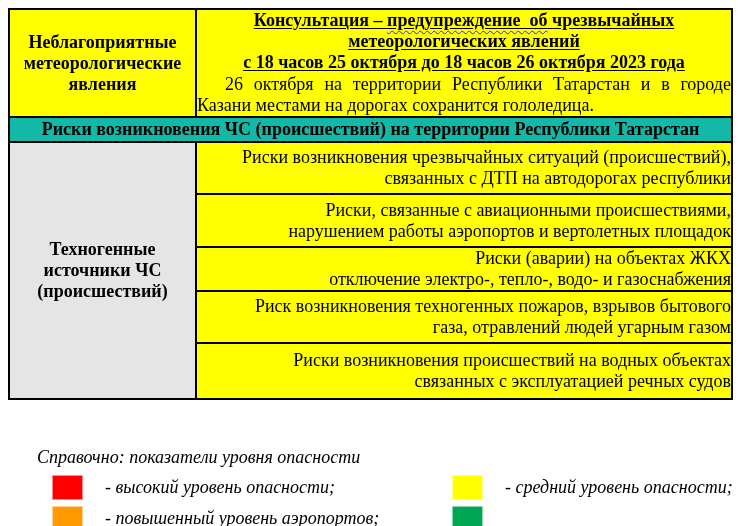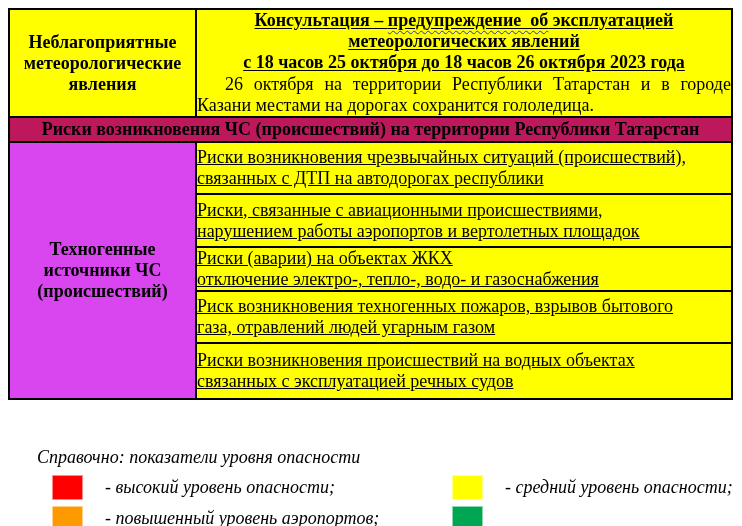--- a/index.html
+++ b/index.html
@@ -31,27 +31,27 @@
     white-space:pre-wrap;
     text-decoration-line:underline;
     text-decoration-style:wavy;
     text-decoration-color:#2a2ae0;
     text-decoration-thickness:1px;
     text-underline-offset:4px;
   }
   .consult-body{margin:1px 0 0 0;text-align:justify;text-indent:28px;}
 
   .cell-section{
-    font-weight:bold;text-align:center;background:#be185d;line-height:20px;
+    font-weight:bold;text-align:center;background:#14b8a6;line-height:20px;
   }
   .cell-source{
-    font-weight:bold;text-align:center;background:#d946ef;line-height:24px;padding:0 10px;
+    font-weight:bold;text-align:center;background:#e5e5e5;line-height:24px;padding:0 10px;
   }
   .cell-risk{
-    text-align:left;white-space:pre-line;line-height:22px;padding:2px 8px;text-decoration:underline;
+    text-align:right;white-space:pre-line;line-height:22px;padding:2px 8px;
   }
 
   
   .legend{position:absolute;left:37px;top:446px;font-style:italic;}
   .legend-caption{font-size:18px;line-height:22px;}
   .legend-grid{
     margin-top:7px;display:grid;
     grid-template-columns:400px auto;
     grid-template-rows:25px 25px;
     row-gap:6px;grid-auto-flow:column;align-items:center;
@@ -72,21 +72,21 @@
     <colgroup>
         <col class="col-left">
         <col>
       </colgroup>
 
     <tbody>
         <tr style="height:105px;">
       <td class="yellow cell-adverse">Неблагоприятные метеорологические явления</td>
       <td class="yellow cell-consult">
         <div class="consult-title">
-          <u><span>Консультация – </span><span class="wavy">предупреждение  об</span><span> эксплуатацией</span></u>
+          <u><span>Консультация – </span><span class="wavy">предупреждение  об</span><span> чрезвычайных</span></u>
         </div>
         <div class="consult-title">
           <u>метеорологических явлений</u>
         </div>
         <div class="consult-title">
           <u>с 18 часов 25 октября до 18 часов 26 октября 2023 года</u>
         </div>
         <p class="consult-body">26 октября на территории Республики Татарстан и в городе Казани местами на дорогах сохранится гололедица.</p>
       </td>
     </tr>

